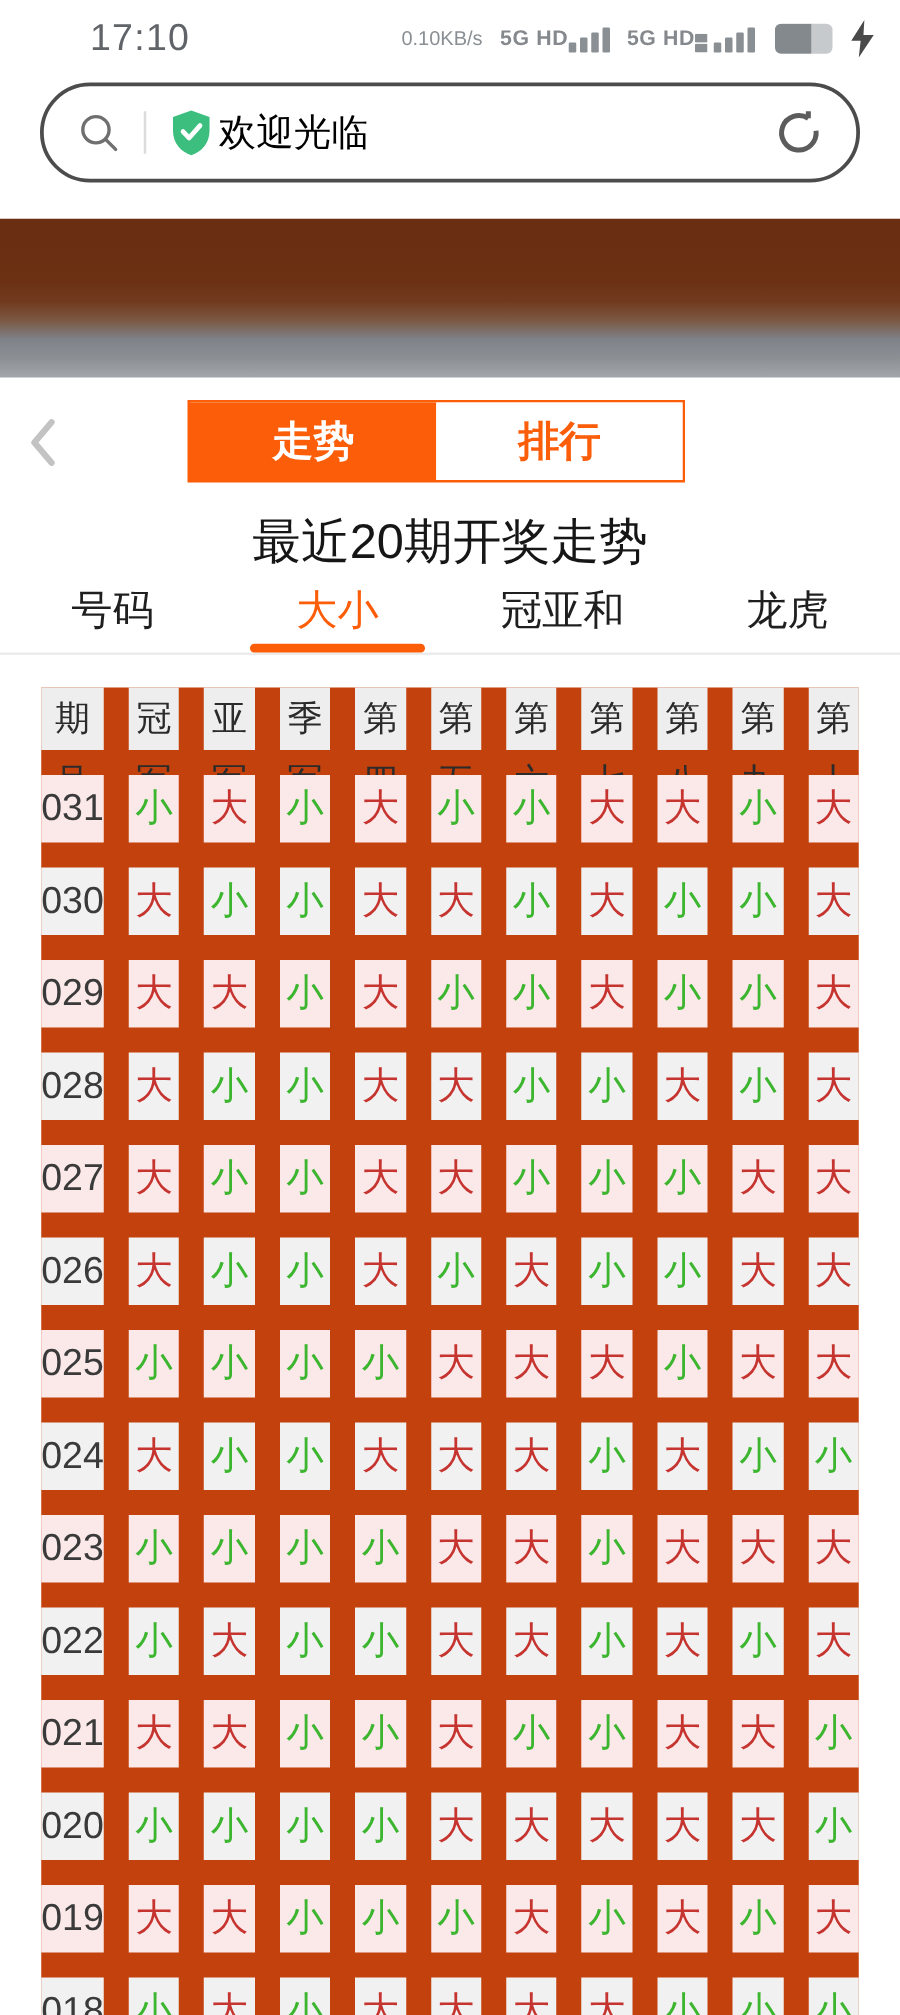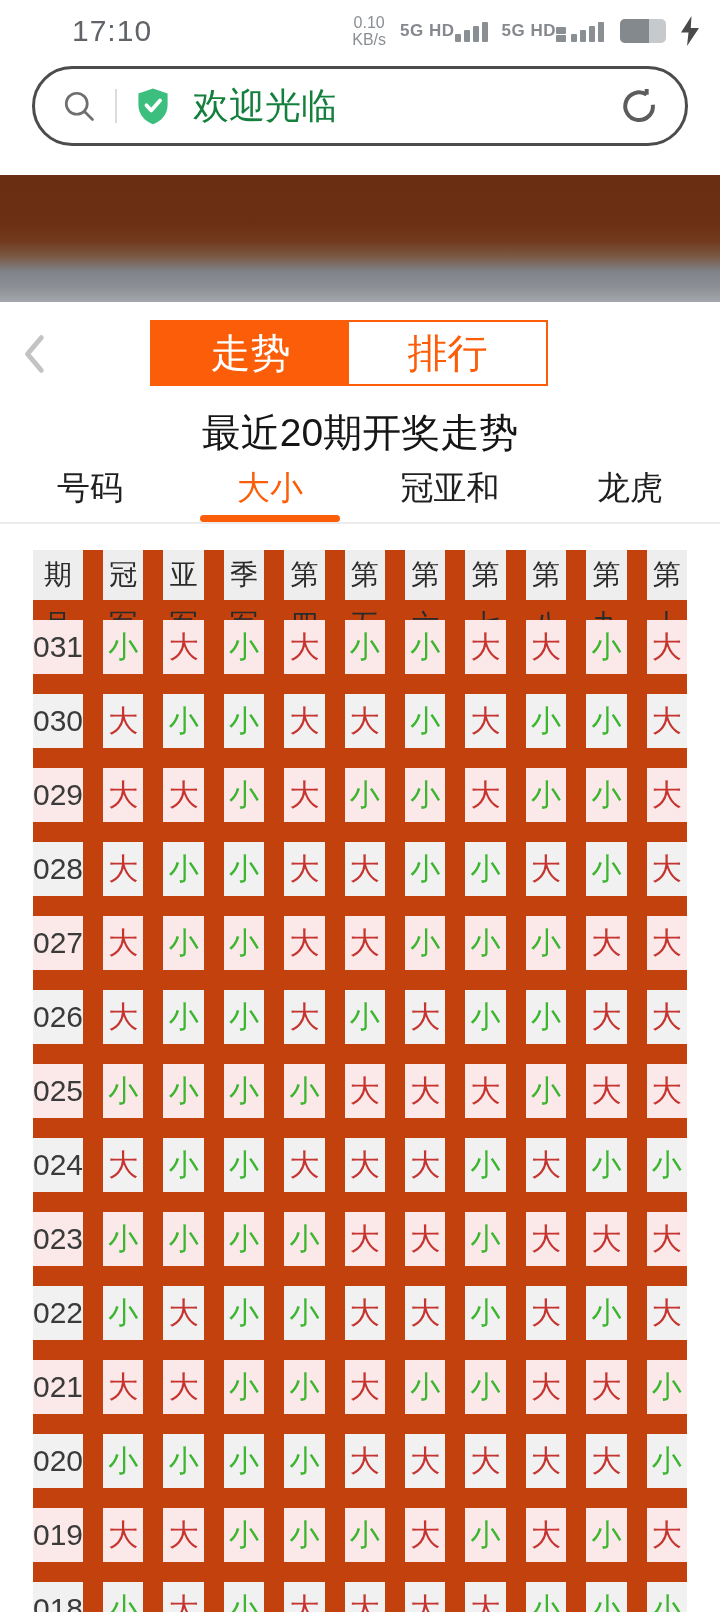--- a/index.html
+++ b/index.html
@@ -9,51 +9,51 @@
     background:#ffffff; overflow:hidden;
     --accent:#fb5d08; --big-red:#c63430; --small-green:#3cb52f;
     --row-pink:#fbe8e8; --row-gray:#f1f1f1; --head-gray:#eeeeee;
   }
   .screen { width:720px; height:1612px; position:relative; background:#fff; }
 
   
   .status-bar { height:56px; display:flex; align-items:center; justify-content:space-between; padding:6px 20px 0 34px;margin-left:38px; }
   .clock { font-size:30px; color:#606468; letter-spacing:1px; }
   .status-right { display:flex; align-items:center; gap:14px; color:#8a8f94; }
-  .net-speed { display:flex; flex-direction:column; align-items:center; font-size:16px; line-height:17px; color:#8a8f94; }
+  .net-speed { display:flex; align-items:center; font-size:16px; line-height:17px; color:#8a8f94; }
   .sim { display:flex; flex-direction:row; align-items:center; }
   .sim-label { font-size:17px; font-weight:bold; color:#85898d; letter-spacing:0.5px; }
   .bars-row { display:flex; align-items:flex-end; gap:3px; height:20px; margin-top:1px; }
   .bars-row i { display:block; width:6px; background:#8a8f94; border-radius:1px; }
   .b1{height:8px;} .b2{height:12px;} .b3{height:16px;} .b4{height:20px;}
   .updown { display:flex; flex-direction:column; align-items:center; justify-content:flex-end; gap:1px; height:20px; margin-right:2px; }
   .tri-up { width:0; height:0; border-left:5px solid transparent; border-right:5px solid transparent; border-bottom:7px solid #8a8f94; }
   .tri-dn { width:0; height:0; border-left:5px solid transparent; border-right:5px solid transparent; border-top:7px solid #8a8f94; }
   .battery { position:relative; width:46px; height:24px; border-radius:5px; background:#c7cacd; overflow:hidden; margin-left:2px; }
   .battery .fill { position:absolute; left:0; top:0; bottom:0; width:62%; background:#84898e; }
   .bolt { width:20px; height:30px; }
 
   
   .search-wrap { height:96px; padding:10px 32px 0; }
   .search-pill { height:80px; border:3px solid #4c4c4c; border-radius:42px; display:flex; align-items:center; padding:0 26px; background:#fff; }
   .mag { width:36px; height:36px; flex:none; }
   .vdiv { width:2px; height:34px; background:#dcdcdc; margin:0 18px; flex:none; }
   .shield { width:36px; height:38px; flex:none; }
-  .addr-text { font-size:36px; color:#15803d; margin-left:22px; flex:1 1 auto; white-space:nowrap; overflow:hidden; }
+  .addr-text { font-size:30px; color:#000000; margin-left:4px; flex:1 1 auto; white-space:nowrap; overflow:hidden; }
   .refresh { width:40px; height:40px; flex:none; }
 
   
   .banner { margin-top:23px; height:127px; width:720px;
     background:linear-gradient(180deg,#692d12 0%,#6c3013 38%,#713a1e 52%,#7b5843 64%,#7f8289 76%,#8c9095 88%,#a3a6aa 100%); }
 
   
   .toggle-row { position:relative; margin-top:18px; height:66px; }
   .back-chev { position:absolute; left:18px; top:14px; width:34px; height:40px; }
   .toggle { position:absolute; left:150px; top:0; width:398px; height:66px; display:flex; border:2px solid var(--accent); background:#fff; }
-  .toggle button { flex:1 1 50%; border:none; font-family:inherit; font-size:40px; font-weight:normal; background:#fff; color:var(--accent); cursor:pointer; }
+  .toggle button { flex:1 1 50%; border:none; font-family:inherit; font-size:33px; font-weight:bold; background:#fff; color:var(--accent); cursor:pointer; }
   .toggle button.on { background:var(--accent); color:#fff; }
 
   .subtitle { margin-top:20px; height:36px; text-align:center; font-size:39px; color:#161616; }
 
   
   .cat-tabs { margin-top:14px; height:68px; display:flex; border-bottom:2px solid #ececec; }
   .cat-tab { flex:1 1 20%; position:relative; text-align:center; font-size:33px; color:#1f1f1f; padding-top:10px; cursor:pointer; }
   .cat-tab.active { color:var(--accent); }
   .cat-tab .underline { display:none; }
   .cat-tab.active .underline { display:block; position:absolute; bottom:0; left:50%; transform:translateX(-50%); width:140px; height:7px; border-radius:4px; background:var(--accent); }

